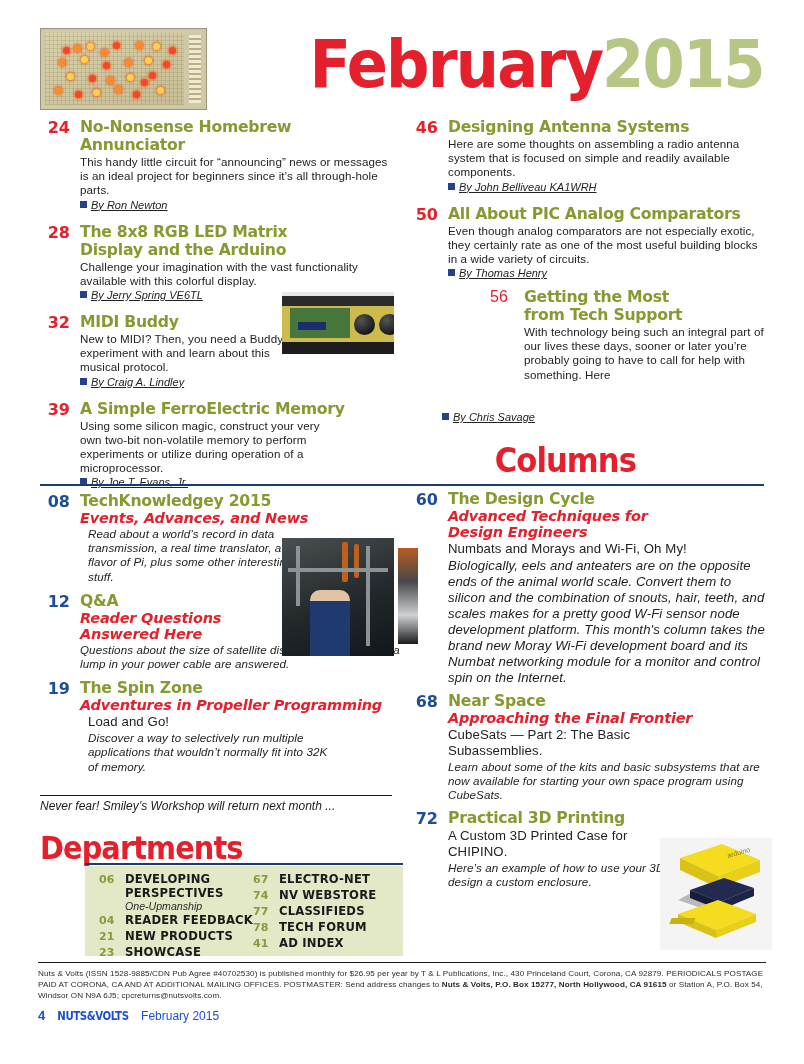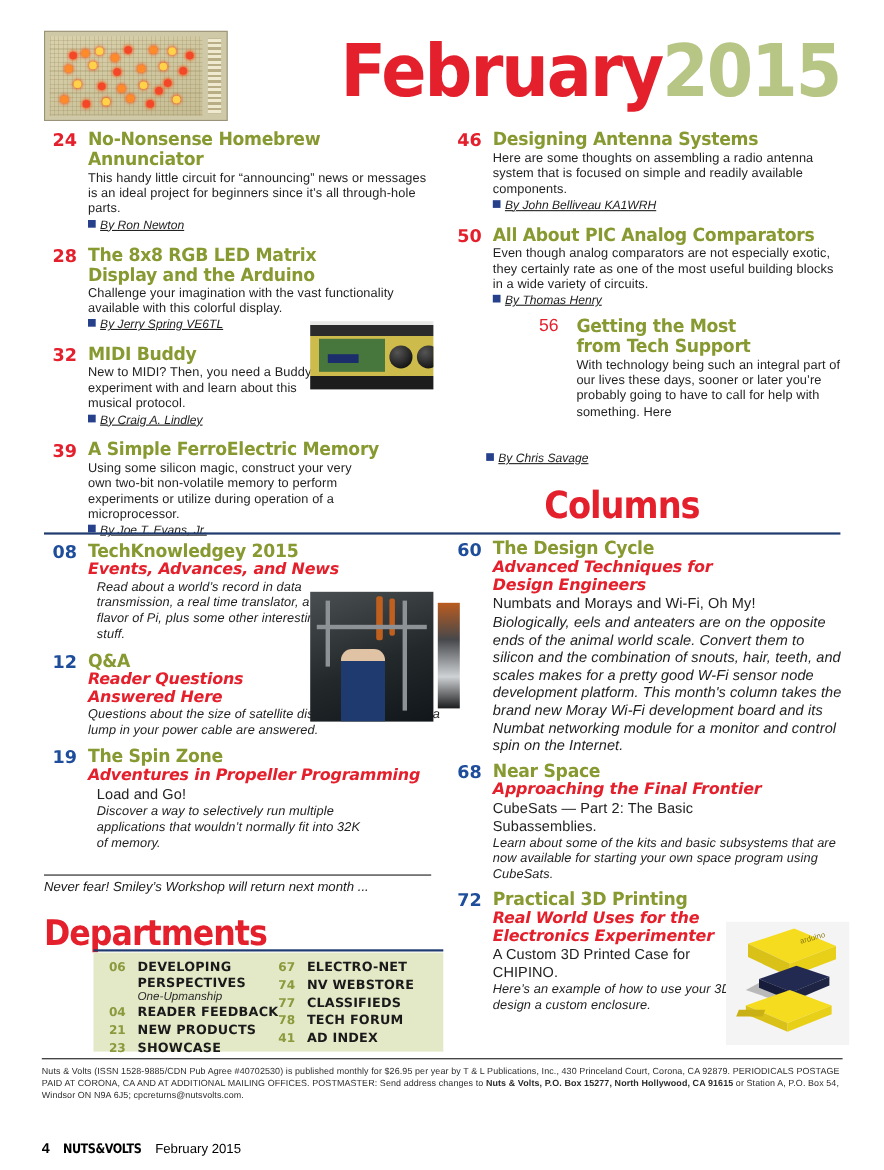--- a/index.html
+++ b/index.html
@@ -172,21 +172,21 @@
   .foot-rule{position:absolute;left:38px;top:962px;width:728px;height:1px;background:#1a1a1a;}
   .legal{
     position:absolute;left:38px;top:968px;width:730px;
     font-size:8.1px;line-height:11px;color:#2b2b2b;
     font-family:"Liberation Sans", sans-serif;
     letter-spacing:.1px;
   }
   .legal b{font-weight:bold;}
   .folio{
     position:absolute;left:38px;top:1008px;
-    font-size:12px;color:#000000;margin-top:28px;
+    font-size:12px;color:#1d4ed8;
   }
   .folio .pg{font-weight:bold;font-size:13px;}
   .folio .logo{
     font-family:"DejaVu Sans", sans-serif;
     font-weight:bold;font-size:12px;letter-spacing:-.5px;
     margin:0 6px;transform:scaleX(.85);display:inline-block;
   }
   .folio .dt{font-size:12px;}
 </style>
 </head>
@@ -375,21 +375,20 @@
         <div class="art-sub">Approaching the Final Frontier</div>
         <div class="art-lead big" style="width:230px;">CubeSats — Part 2: The Basic Subassemblies.</div>
         <div class="art-lead ital">Learn about some of the kits and basic subsystems that are now available for starting your own space program using CubeSats.</div>
       </div>
     </div>
 
     <div class="entry">
       <div class="num blue">72</div>
       <div class="body">
         <div class="art-title">Practical 3D Printing</div>
-        <div class="art-sub" style="width:212px;">Real World Uses for the Electronics Experimenter</div>
         <div class="art-lead big" style="width:210px;">A Custom 3D Printed Case for CHIPINO.</div>
         <div class="art-lead ital" style="width:300px;">Here’s an example of how to use your 3D printer to design a custom enclosure.</div>
       </div>
     </div>
   </div>
 
   <div class="photo ph-design"></div>
 
   <div class="photo ph-3d">
     <svg width="112" height="112" viewBox="0 0 112 112">

